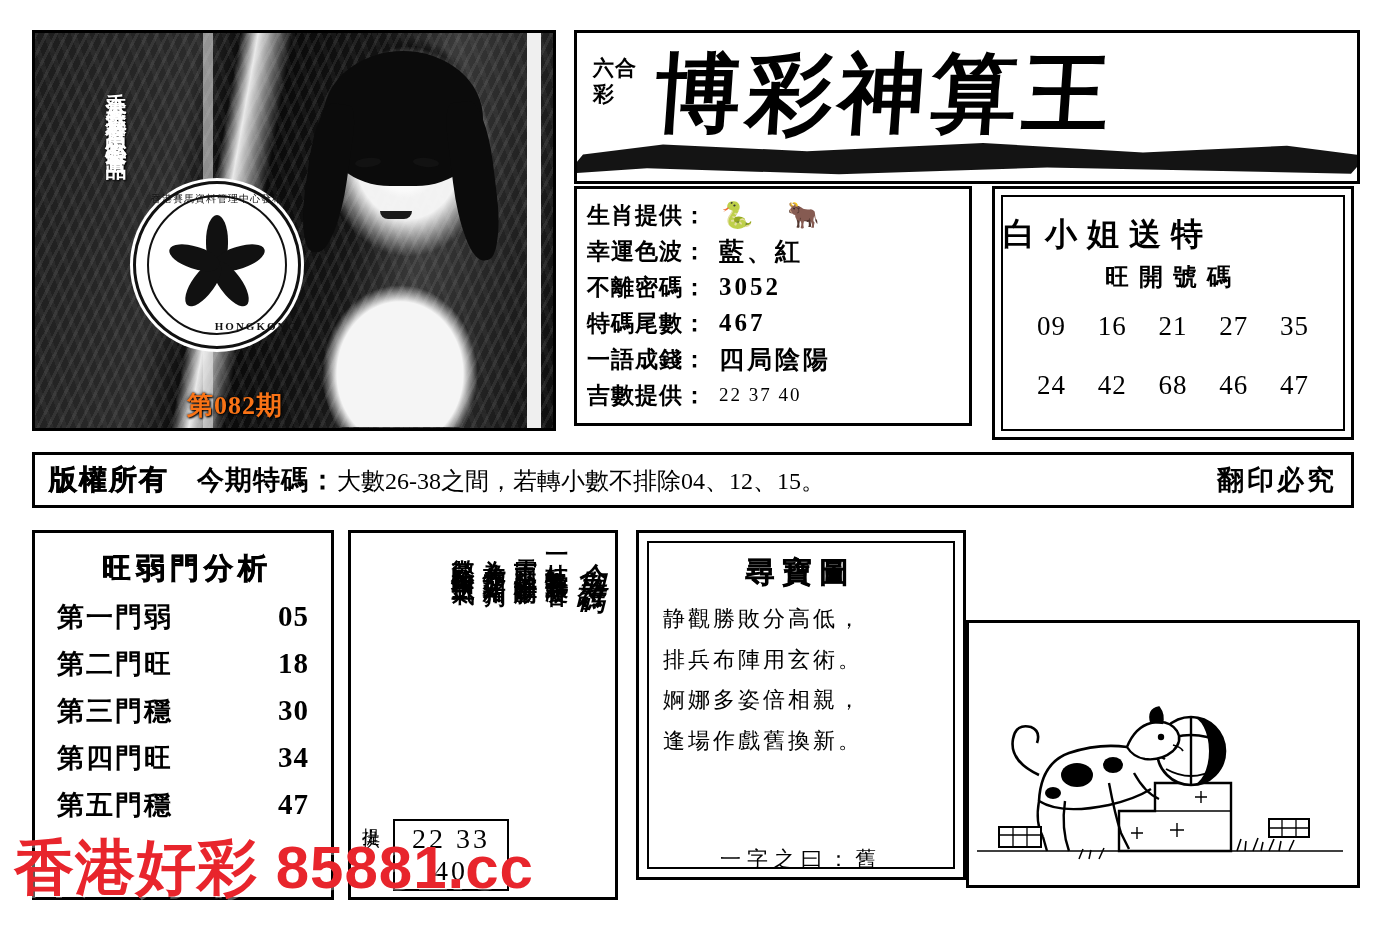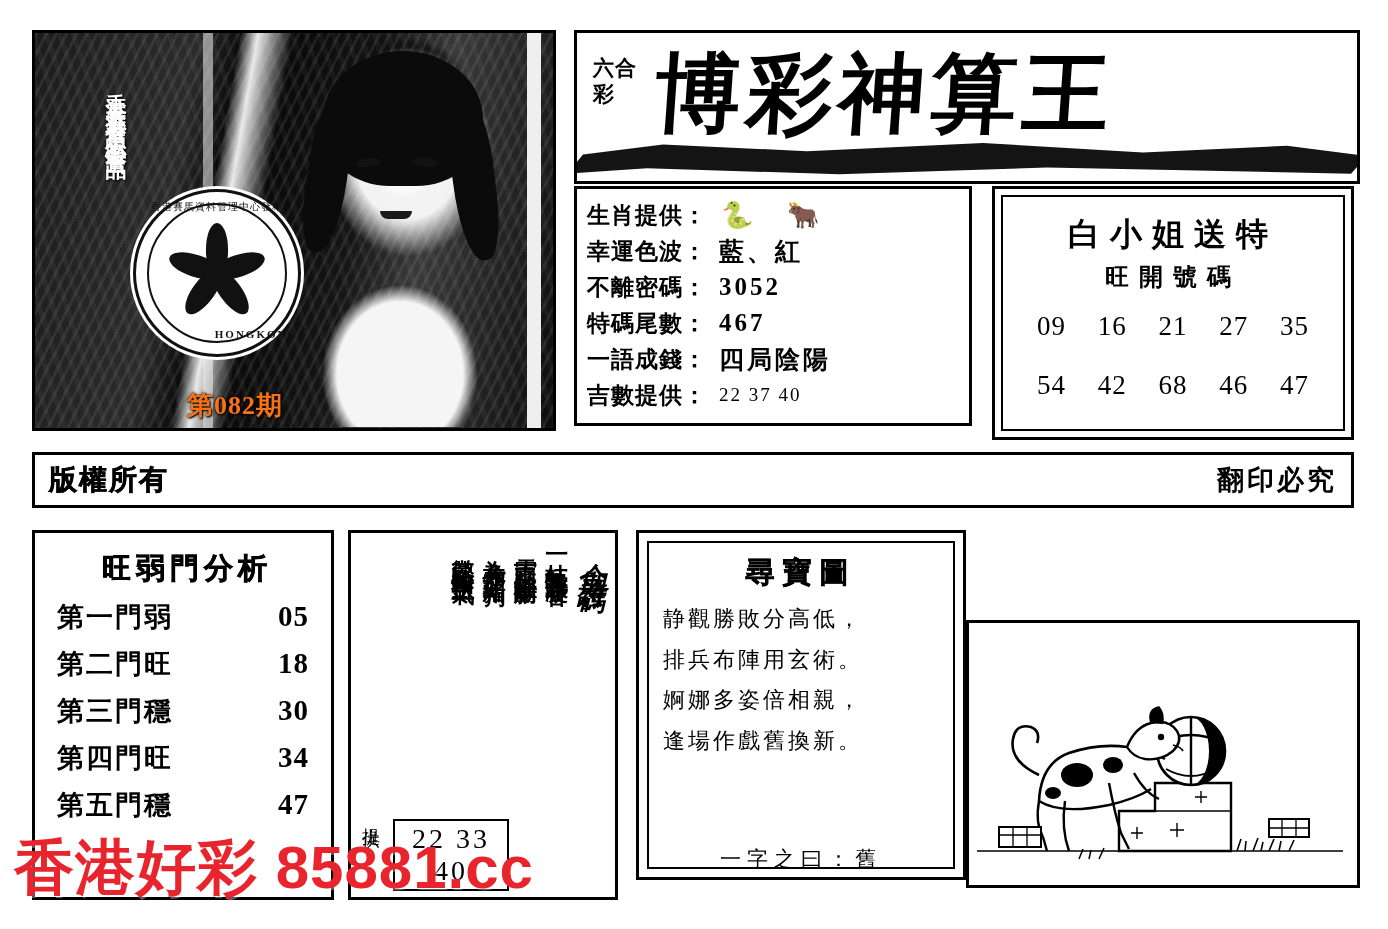--- a/index.html
+++ b/index.html
@@ -136,21 +136,21 @@
     font-size: 26px;
     font-weight: bold;
     color: #f97316;
     text-shadow: 1px 1px 2px #000, 0 0 3px #000;
     letter-spacing: 1px;
   }
 
   
   .emblem {
     position: absolute;
-    left: 98px; top: 156px;
+    left: 98px; top: 148px;
     width: 162px; height: 162px;
     border-radius: 50%;
     background: #ffffff;
     border: 3px solid #111;
     box-shadow: 0 0 0 3px #fff;
   }
   .emblem-inner {
     position: absolute; inset: 11px;
     border-radius: 50%;
     border: 2px solid #111;
@@ -272,21 +272,21 @@
     border: 3px solid #000;
     background: #fff;
     box-sizing: border-box;
   }
   .special-box-inner {
     position: absolute;
     left: 6px; top: 6px; right: 6px; bottom: 6px;
     border: 2px solid #000;
   }
   .special-title {
-    text-align: center;
+    text-align: left;
     margin-top: 16px;
     font-family: "Liberation Serif", serif;
     font-size: 32px;
     font-weight: bold;
     letter-spacing: 10px;
   }
   .special-sub {
     text-align: center;
     margin-top: 4px;
     font-family: "Liberation Serif", serif;
@@ -571,31 +571,32 @@
       <div class="special-title">白小姐送特</div>
       <div class="special-sub">旺開號碼</div>
       <div class="num-row">
         <span>09</span>
         <span>16</span>
         <span>21</span>
         <span>27</span>
         <span>35</span>
       </div>
       <div class="num-row second">
-        <span>54</span>
+        <span>24</span>
         <span>42</span>
         <span>68</span>
         <span>46</span>
         <span>47</span>
       </div>
     </div>
   </div>
 
   <div class="copy-strip">
     <span class="copy-left">版權所有</span>
+    <span class="copy-mid"><span>今期特碼：</span><span class="plain">大數26-38之間，若轉小數不排除04、12、15。</span></span>
     <span class="copy-right">翻印必究</span>
   </div>
 
   <div class="gate-box">
     <div class="gate-title">旺弱門分析</div>
     <div class="gate-row">
       <span>第一門弱</span>
       <span class="gnum">05</span>
     </div>
     <div class="gate-row">

